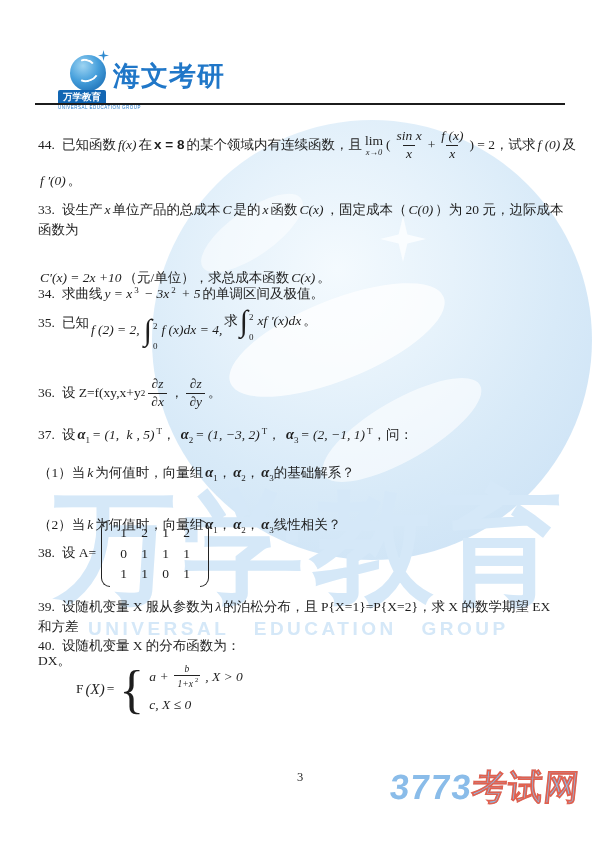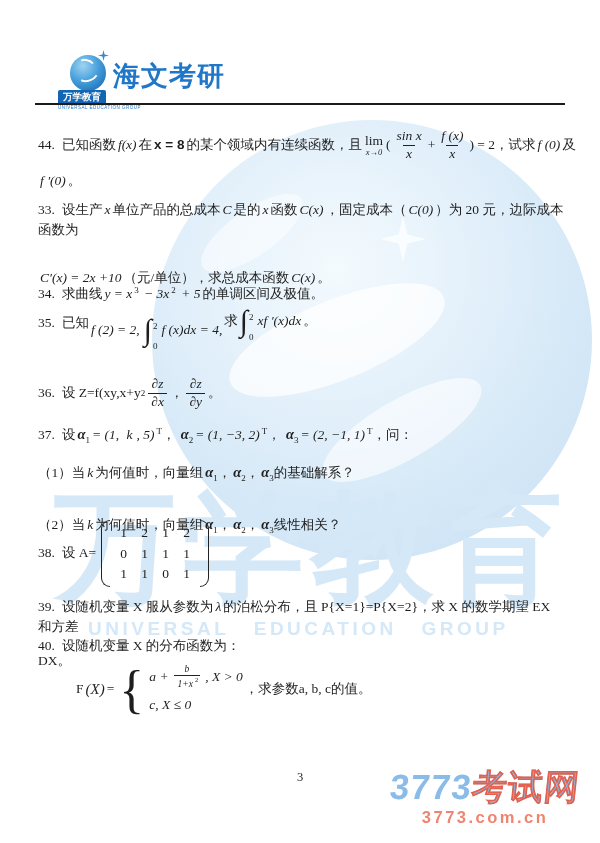--- a/index.html
+++ b/index.html
@@ -280,24 +280,22 @@
             <span class="sfrac">
               <span class="m">b</span>
               <span class="sfden"><span class="m">1+x</span><sup style="font-size:6.5px">2</sup></span>
             </span>
             <span class="m">, X &gt; 0</span>
           </span>
           <span class="case-row">
               <span class="m">c, X ≤ 0</span>
             </span>
         </span>
-        <span>，求参数a, b, c的值。</span>
       </div>
     </div>
 
     <div class="page-num">3</div>
     <div class="site">
       <div class="site-name"><span>3773</span><span class="red">考试网</span></div>
-      <div class="site-url">3773.com.cn</div>
     </div>
 
   </div>
 </div>
 
 </body></html>

